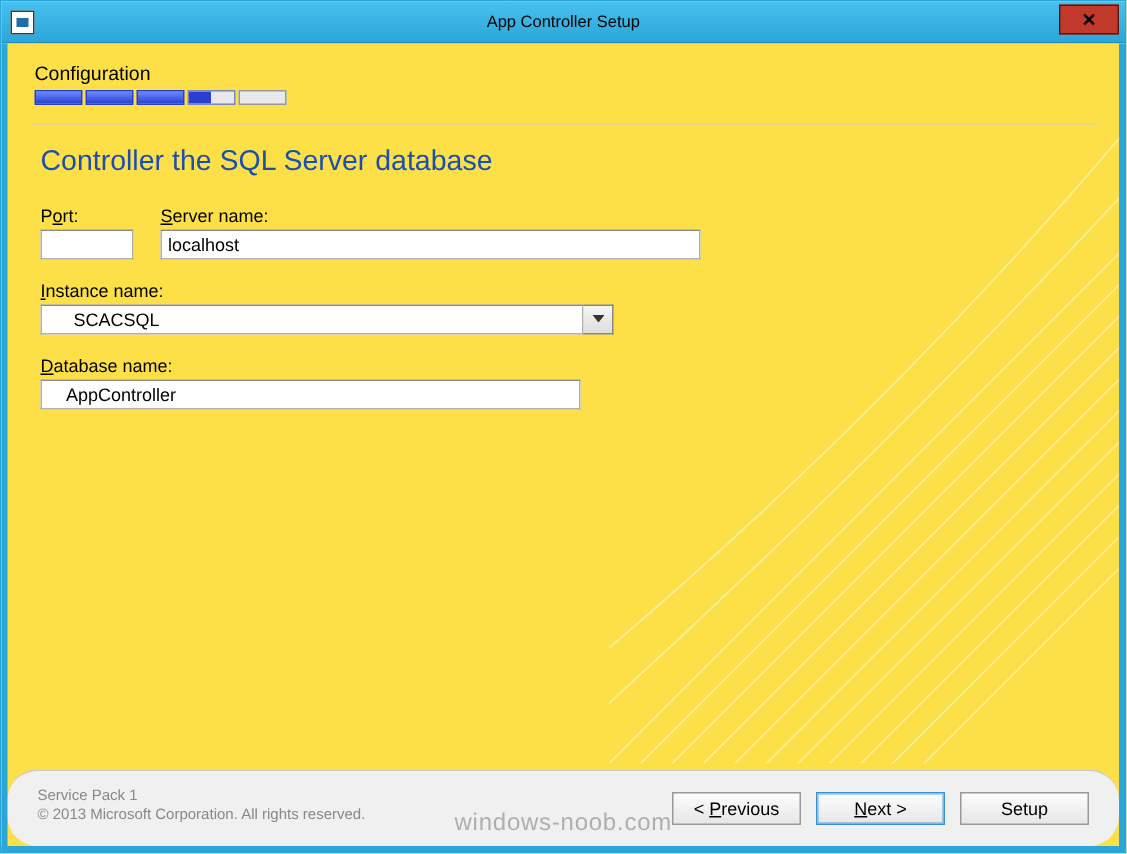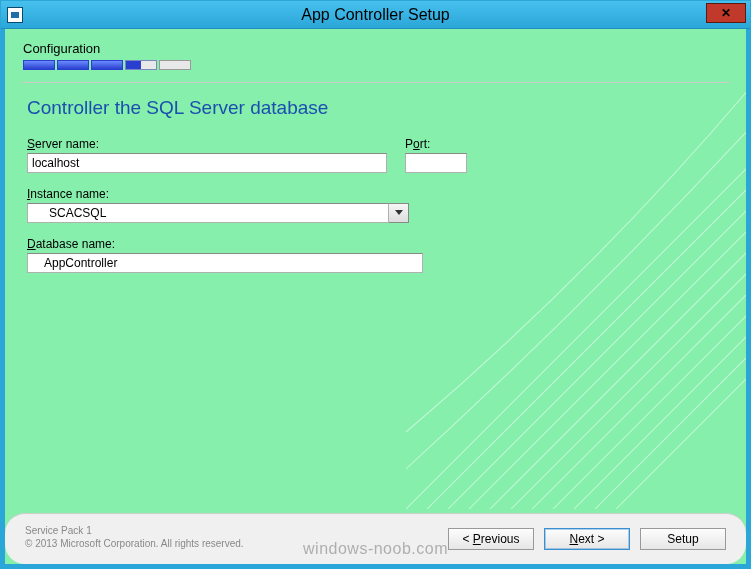--- a/index.html
+++ b/index.html
@@ -36,38 +36,38 @@
   }
   .sysicon-inner {
     width: 8px; height: 6px;
     background: #1e6fa8;
   }
   .title-text {
     position: absolute;
     left: 0; right: 0;
     text-align: center;
     color: #000;
-    font-size: 16px;
+    font-size: 11px;
   }
   .close-btn {
     position: absolute;
     right: 4px; top: 2px;
     width: 40px; height: 20px;
     background: #c0392b;
     border: 1px solid #5a1a12;
     display: flex;
     align-items: center;
     justify-content: center;
     color: #000;
     font-weight: bold;
     font-size: 12px;
   }
   .content-outer {
     flex: 1;
-    background: #86efac;
+    background: #fde047;
     border: 4px solid #2aa6d8;
     border-top: none;
     position: relative;
     overflow: hidden;
   }
   .bg-lines {
     position: absolute;
     right: -80px;
     top: 60px;
     width: 420px;
@@ -128,21 +128,21 @@
     background: #fff;
     border: 1px solid #b0b0b0;
     border-top-color: #888;
     height: 20px;
     padding: 1px 4px;
     font-size: 12px;
     font-family: inherit;
   }
   .server { width: 360px; }
   .port { width: 62px; }
-  .db { width: 396px; padding-left: 16px; }
+  .db { width: 360px; padding-left: 16px; }
   .combo {
     display: flex;
     width: 382px;
   }
   .combo .txt { flex: 1; padding-left: 21px; }
   .combo .drop {
     width: 20px; height: 20px;
     border: 1px solid #888;
     border-left: none;
     background: linear-gradient(#f6f6f6,#ddd);
@@ -240,26 +240,26 @@
       </div>
     </div>
 
     <hr class="rule">
 
     <div class="main">
       <h2 class="page-heading">Controller the SQL Server database</h2>
 
       <div class="row">
         <div class="field">
+          <label>P<span class="accesskey">o</span>rt:</label>
+          <input class="txt port" value="" style="">
+        </div>
+        <div class="field">
           <label><span class="accesskey">S</span>erver name:</label>
           <input class="txt server" value="localhost" style="">
-        </div>
-        <div class="field">
-          <label>P<span class="accesskey">o</span>rt:</label>
-          <input class="txt port" value="" style="">
         </div>
       </div>
 
       <div class="row">
         <div class="field">
           <label><span class="accesskey">I</span>nstance name:</label>
           <div class="combo">
             <input class="txt" value="SCACSQL" style="">
             <div class="drop">
               <svg width="8" height="6">

